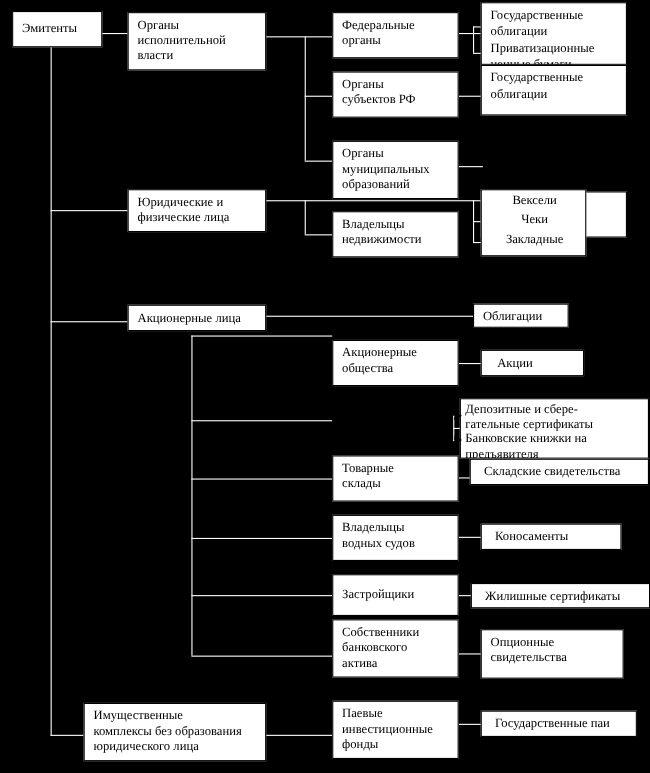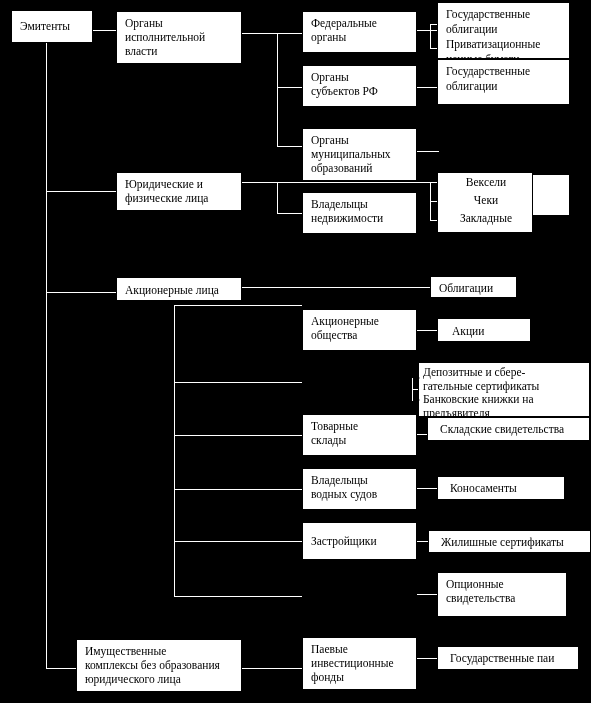--- a/index.html
+++ b/index.html
@@ -137,20 +137,23 @@
 
 
   <div class="box" style="left:302px; top:414px; width:115px; height:42px;">Товарные
 склады</div>
 
   <div class="box" style="left:302px; top:468px; width:115px; height:42px;">Владелыцы
 водных судов</div>
 
   <div class="box" style="left:302px; top:522px; width:115px; height:38px; padding-top:11px;">Застройщики</div>
 
+  <div class="box" style="left:302px; top:563px; width:115px; height:53px;">Собственники
+банковского
+актива</div>
 
   <div class="box" style="left:302px; top:637px; width:115px; height:53px;">Паевые
 инвестиционные
 фонды</div>
 
   <div class="box" style="left:437px; top:2px; width:133px; height:57px; line-height:15px;">Государственные
 облигации
 Приватизационные
 ценные бумаги</div>
 

